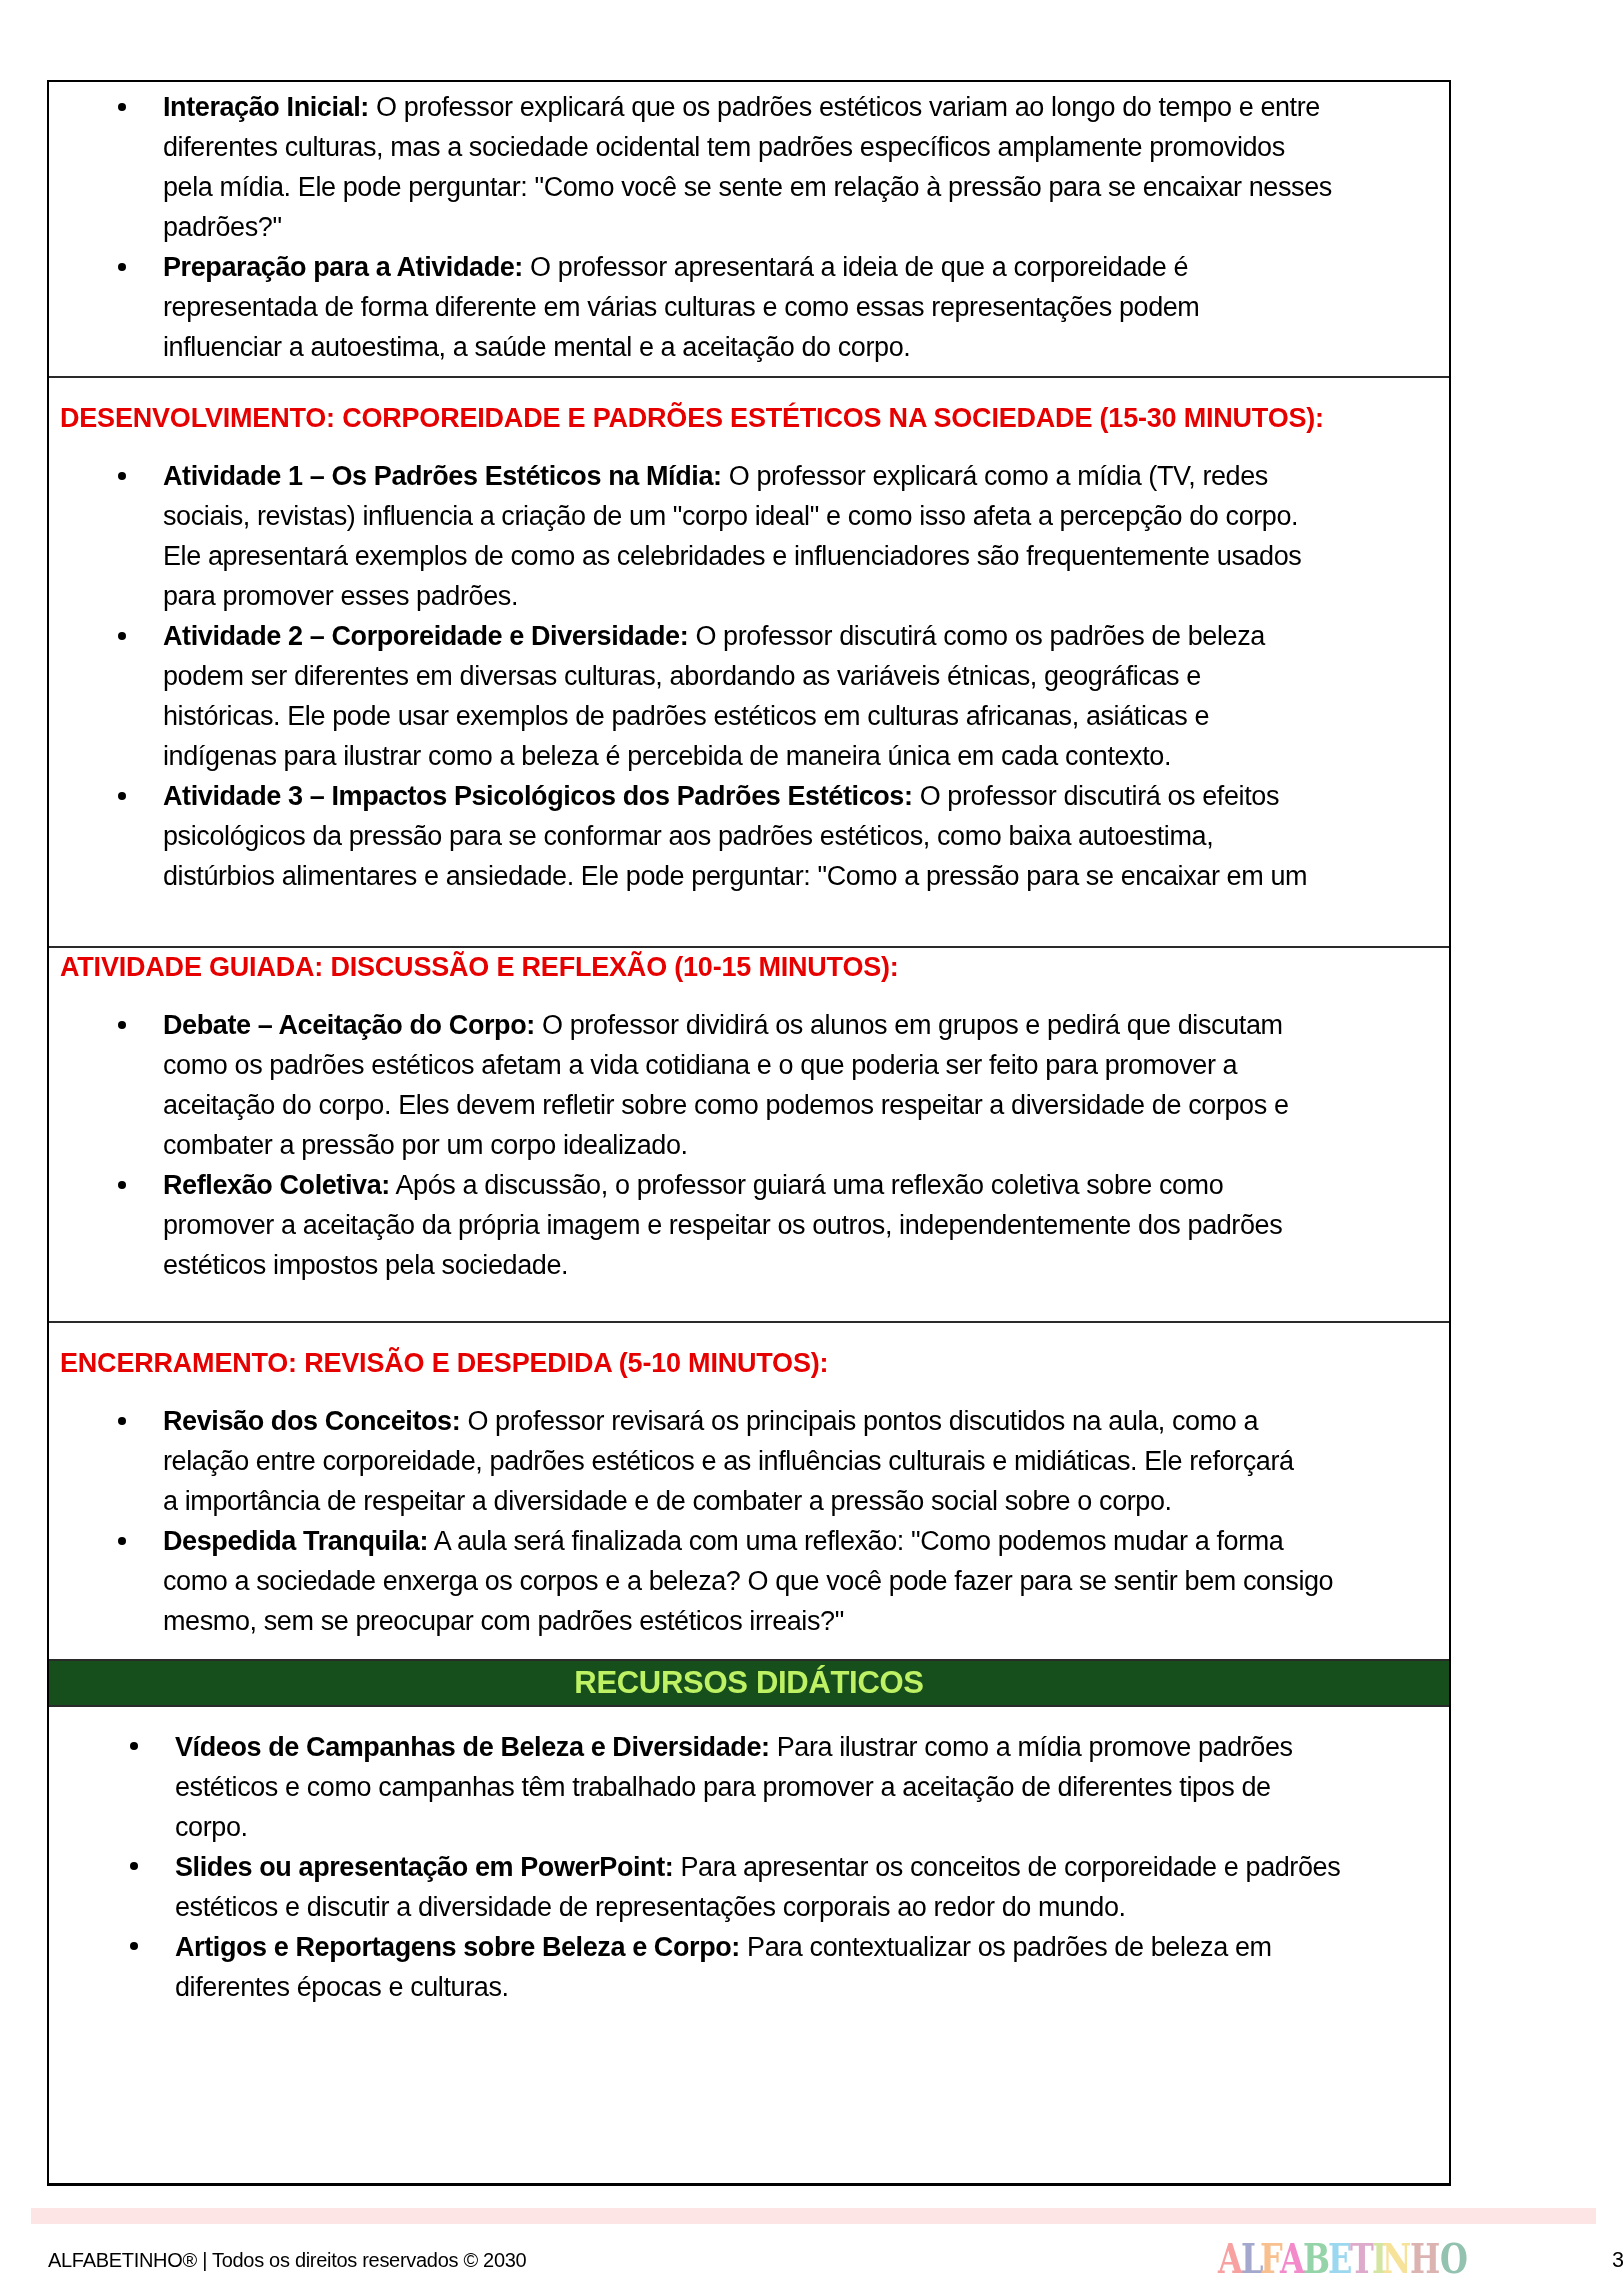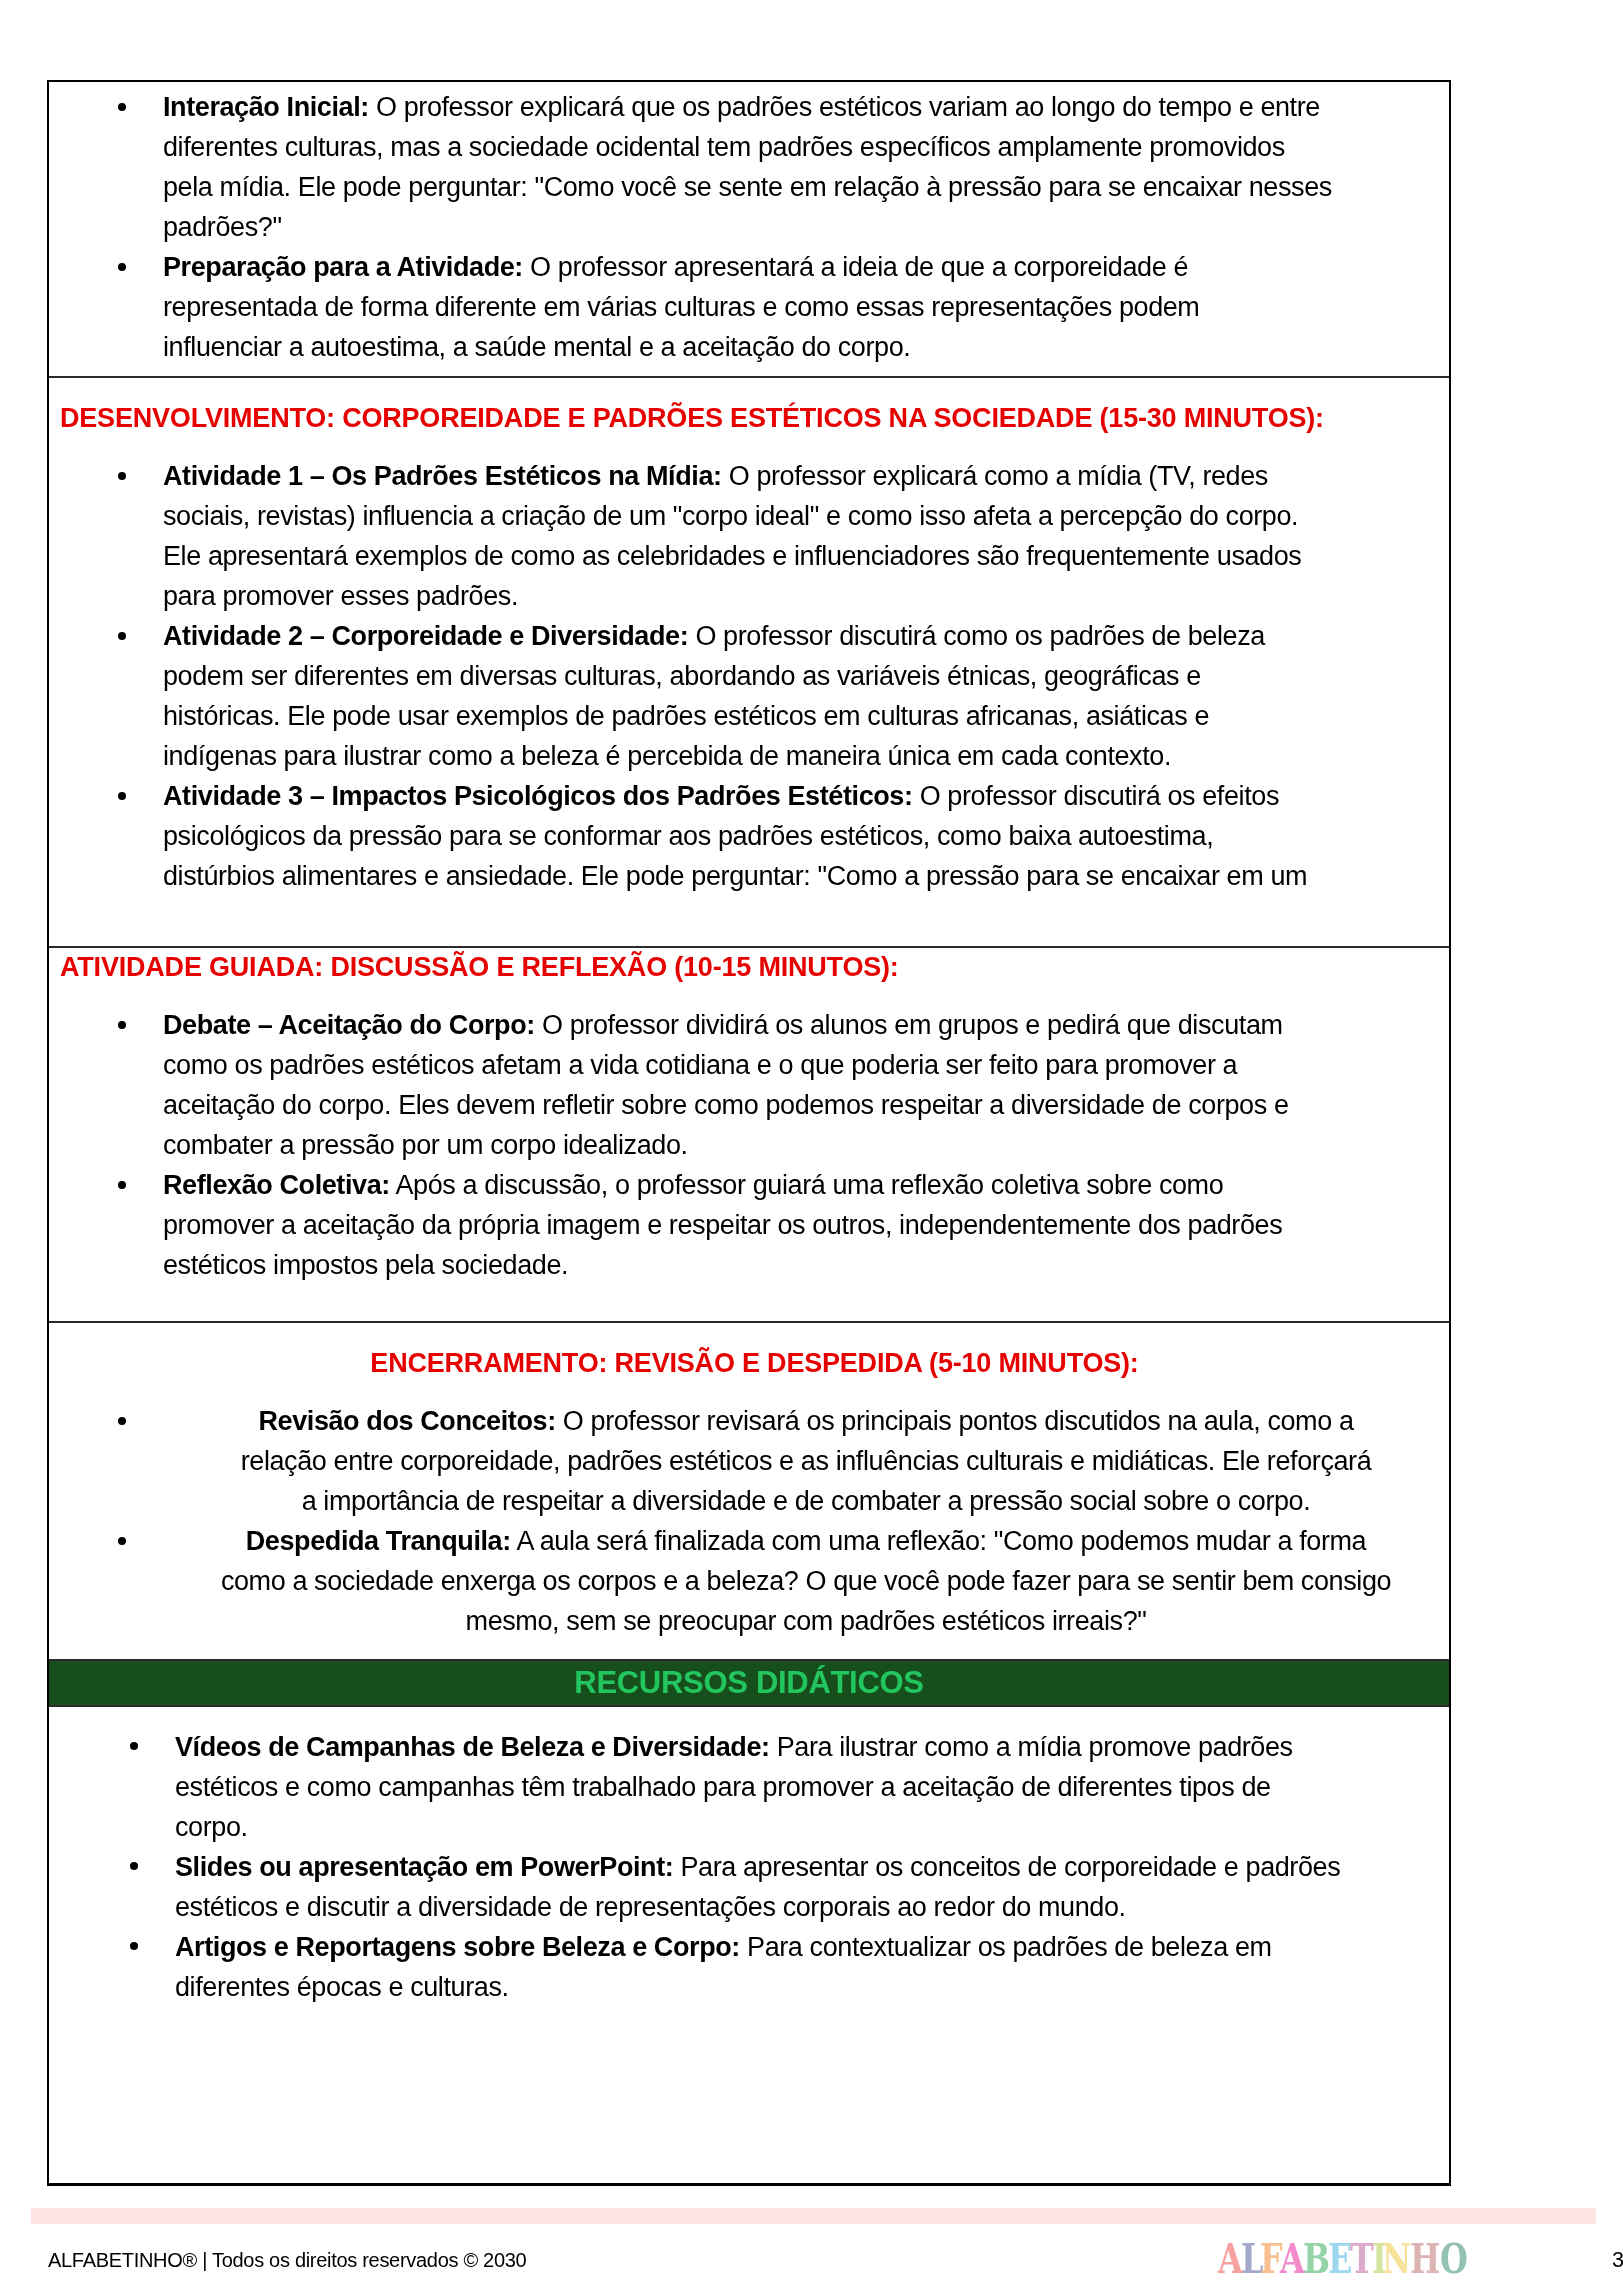--- a/index.html
+++ b/index.html
@@ -9,21 +9,21 @@
                 border: 2px solid #000; border-top-width: 2.6px; border-bottom-width: 3.3px; box-sizing: border-box; }
   .row { position: relative; border-bottom: 2px solid #2a2a2a; box-sizing: border-box; }
   .row.last { border-bottom: none; }
   .row-1 { height: 296px; padding-top: 5.2px; }
   .row-2 { height: 570px; padding-top: 21px; }
   .row-3 { height: 375px; }
   .row-4 { height: 336px; padding-top: 21px; }
   .row-5 { height: 476px; padding-top: 19.6px; margin-left: 12px; }
   .green-band { height: 48px; background: #174f1c; border-bottom: 2px solid #2a2a2a; box-sizing: border-box;
                 display: flex; align-items: center; justify-content: center; }
-  .green-band span { color: #22c55e; font-weight: bold; font-size: 31px; letter-spacing: -0.3px; }
+  .green-band span { color: #bef264; font-weight: bold; font-size: 31px; letter-spacing: -0.3px; }
   .section-heading { margin: 0 0 18.3px 11px; color: #e60000; font-weight: bold; font-size: 27px;
                      line-height: 39px; letter-spacing: -0.2px; white-space: nowrap; }
   ul.bullets { list-style: none; margin: 0; padding: 0; }
   ul.bullets li { position: relative; padding-left: 114px; }
   .bullet-dot { position: absolute; left: 69px; top: 15.7px; width: 7.9px; height: 7.9px; border-radius: 50%; background: #000; }
   .line { display: block; white-space: nowrap; font-size: 27px; line-height: 40px; letter-spacing: -0.4px; }
   .lbl { font-weight: bold; }
   .pink-band { position: absolute; left: 31px; top: 2208px; width: 1565px; height: 16.4px; background: #fde4e5; }
   .footer-text { position: absolute; left: 48px; top: 2247px; font-size: 20px; line-height: 26px; white-space: nowrap; letter-spacing: -0.3px; }
   .logo { position: absolute; left: 1218px; top: 2236px; font-family: "DejaVu Serif", "Liberation Serif", serif;
@@ -88,21 +88,21 @@
           <span class="line">combater a pressão por um corpo idealizado.</span>
         </li>
         <li>
           <span class="bullet-dot"></span>
           <span class="line"><span class="lbl">Reflexão Coletiva:</span><span> Após a discussão, o professor guiará uma reflexão coletiva sobre como</span></span>
           <span class="line">promover a aceitação da própria imagem e respeitar os outros, independentemente dos padrões</span>
           <span class="line">estéticos impostos pela sociedade.</span>
         </li>
       </ul>
   </div>
-  <div class="row row-4" style="border-bottom:none;text-align:center;">
+  <div class="row row-4" style="border-bottom:none;">
     <div class="section-heading" style="color: rgb(230, 0, 0);">ENCERRAMENTO: REVISÃO E DESPEDIDA (5-10 MINUTOS):</div>
     <ul class="bullets">
         <li>
           <span class="bullet-dot"></span>
           <span class="line"><span class="lbl">Revisão dos Conceitos:</span><span> O professor revisará os principais pontos discutidos na aula, como a</span></span>
           <span class="line">relação entre corporeidade, padrões estéticos e as influências culturais e midiáticas. Ele reforçará</span>
           <span class="line">a importância de respeitar a diversidade e de combater a pressão social sobre o corpo.</span>
         </li>
         <li>
           <span class="bullet-dot"></span>

